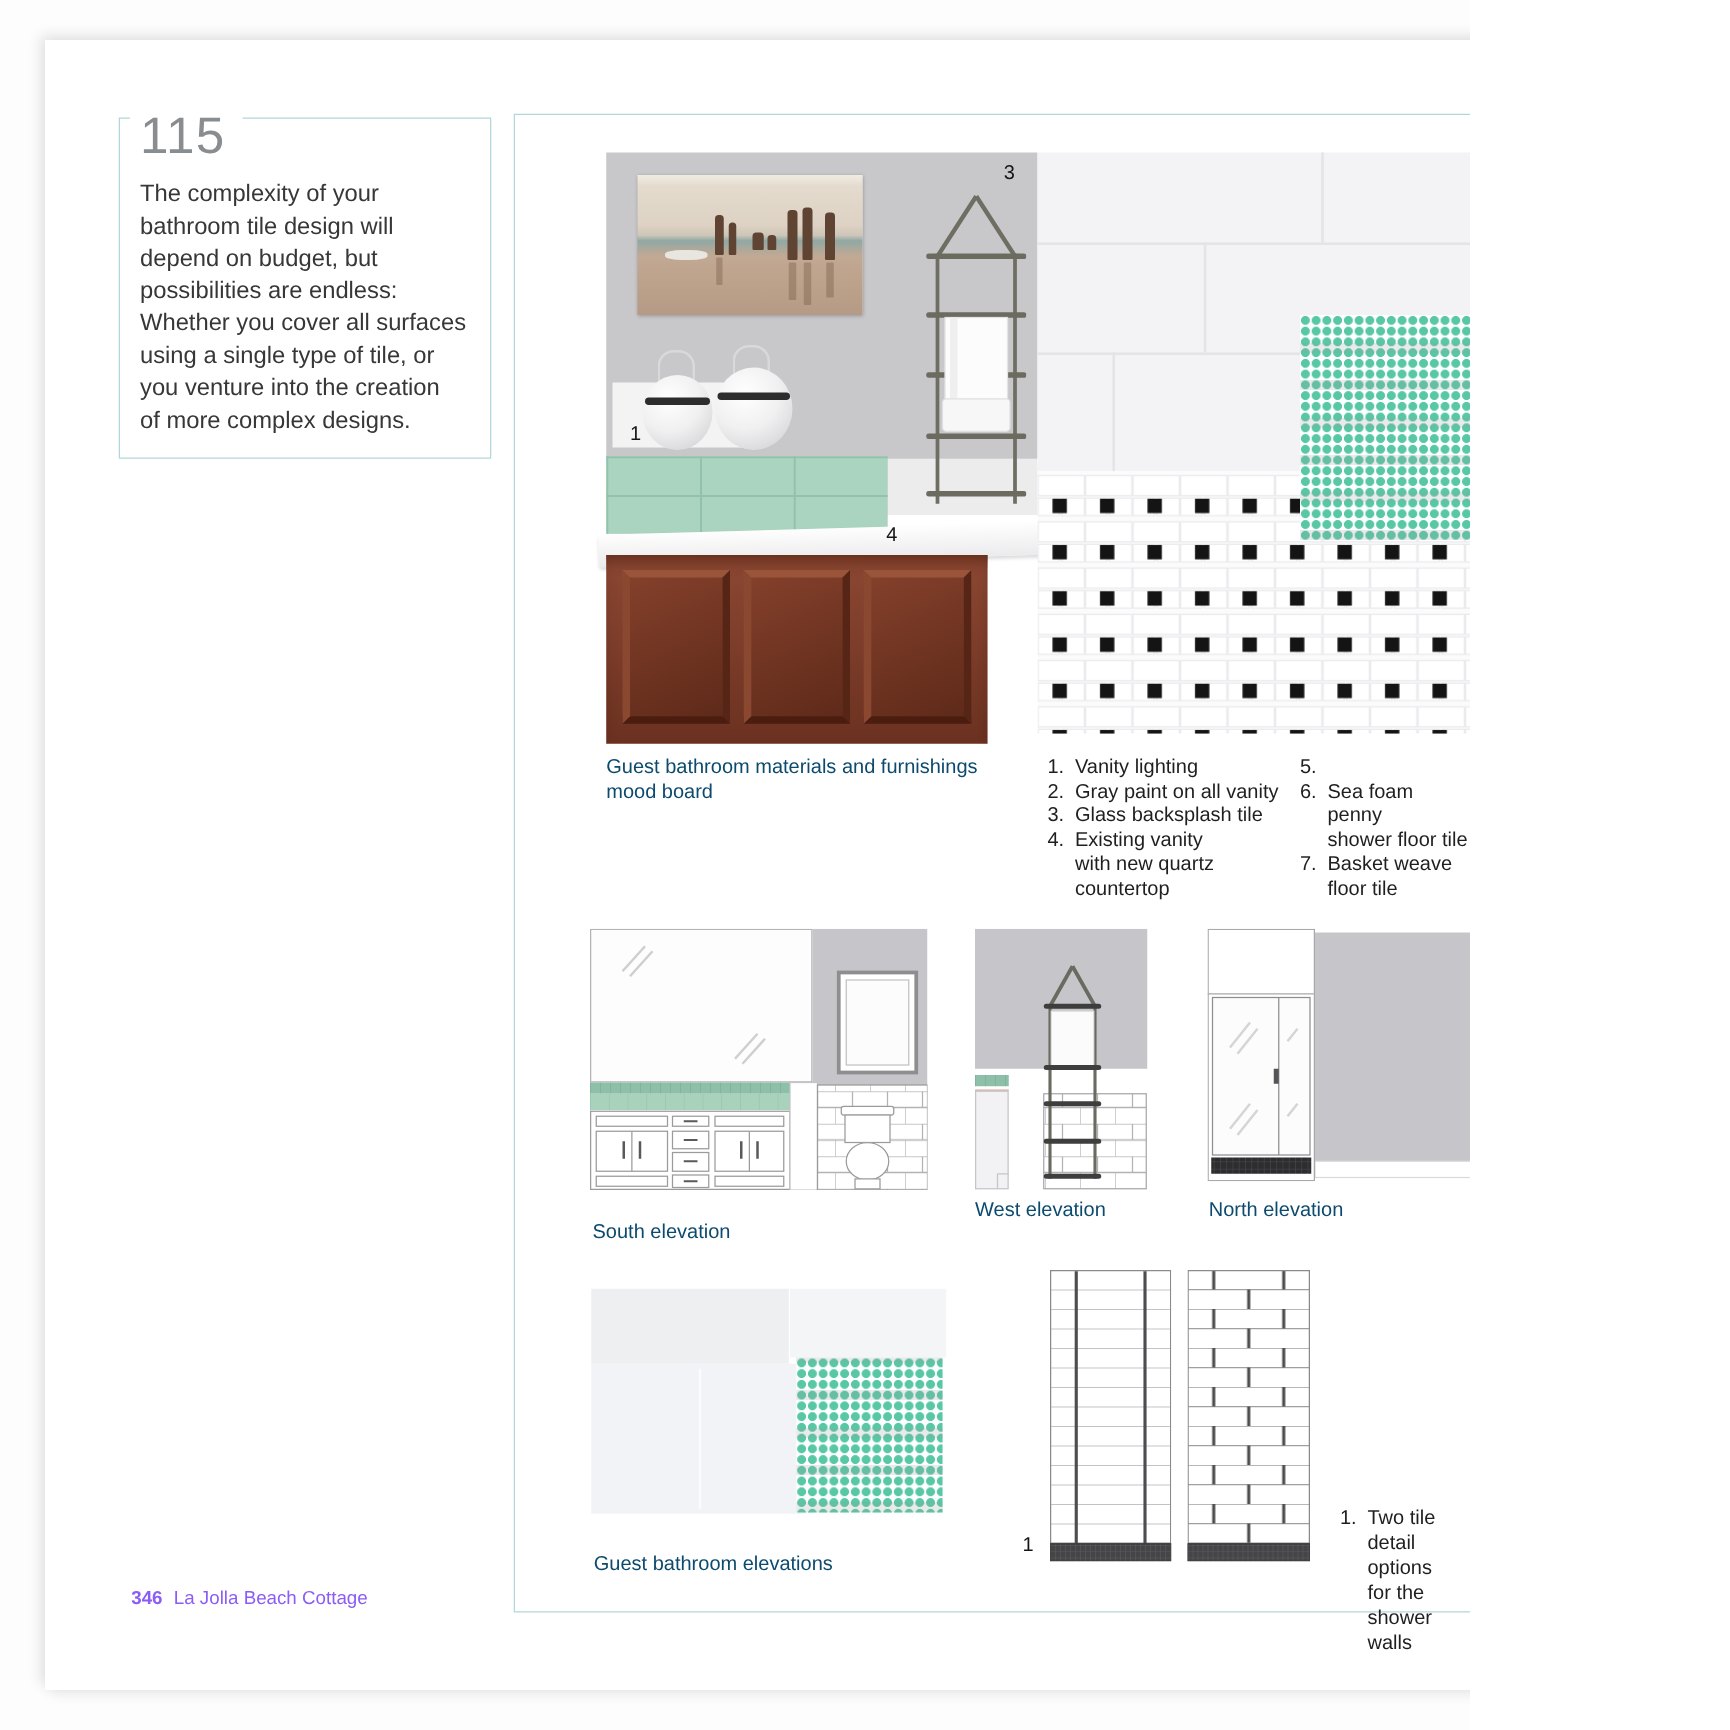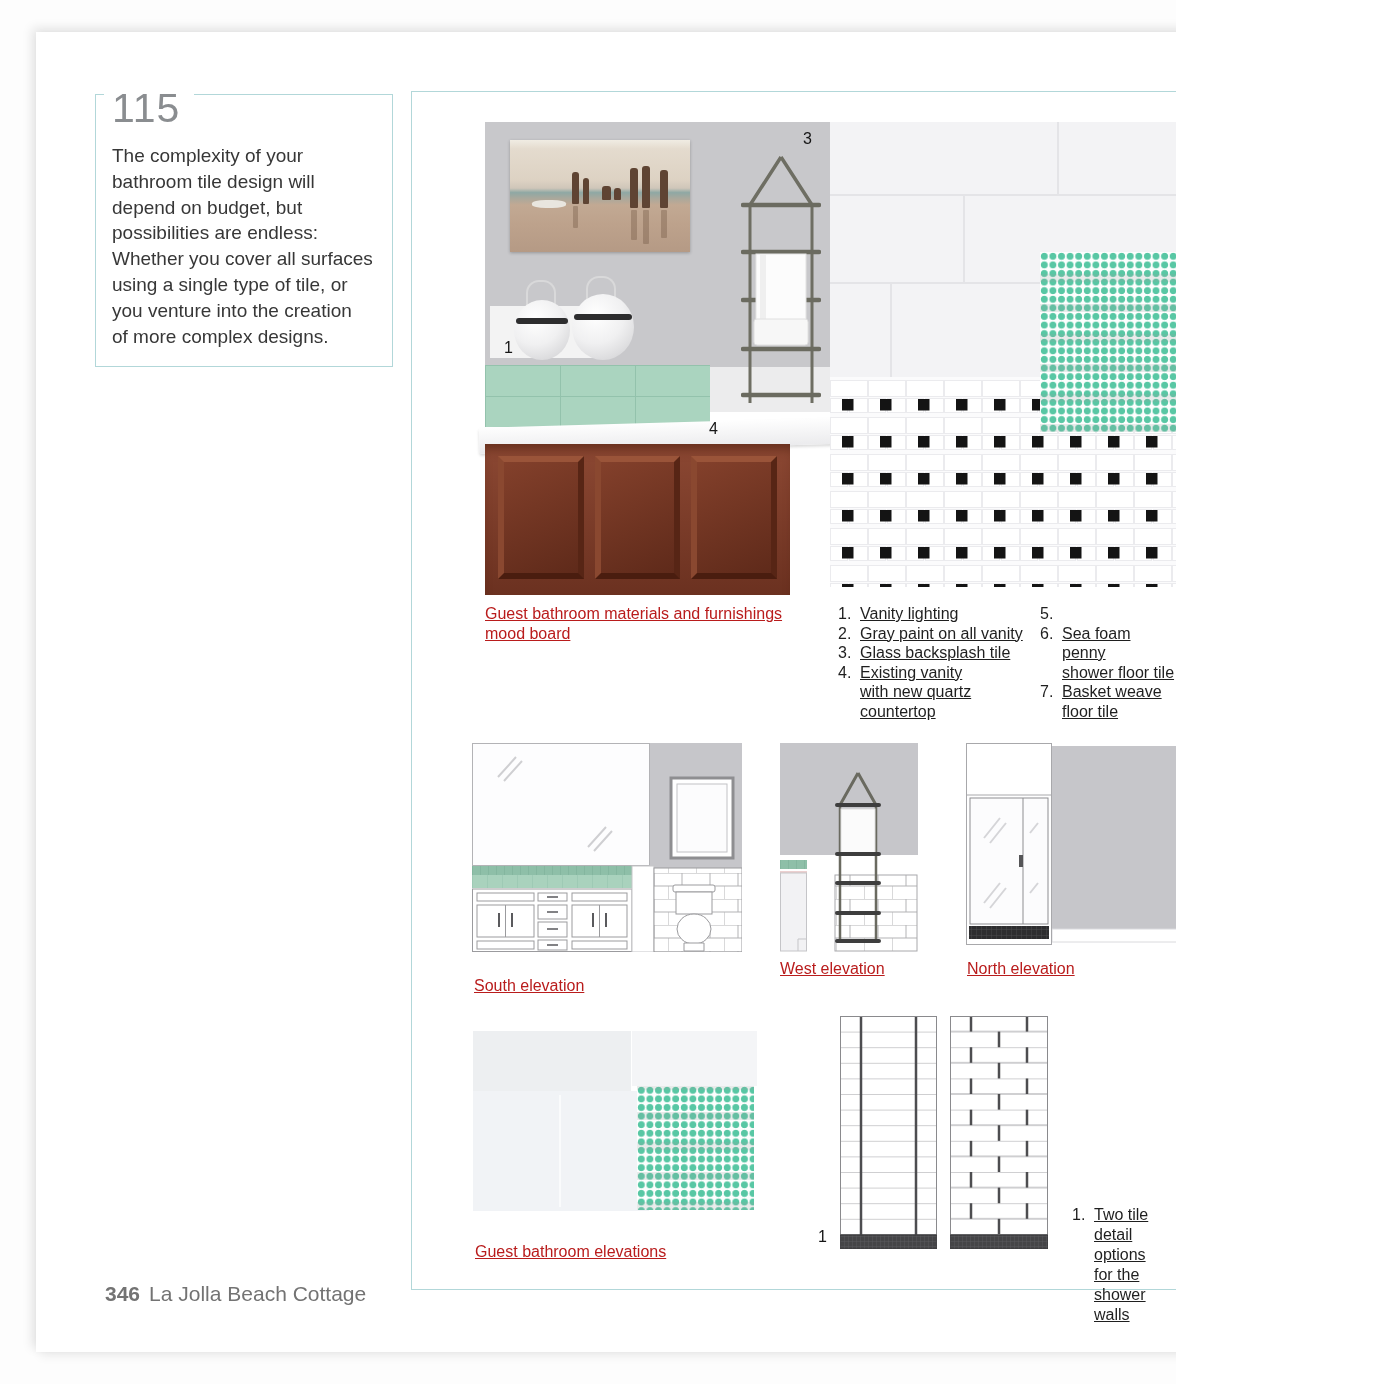--- a/index.html
+++ b/index.html
@@ -47,27 +47,27 @@
          border:6px solid;border-color:#9a5439 #572515 #4a1d0f #8a4830;}
   .plank{position:absolute;left:345px;top:0;width:385px;height:255px;background:#f3f3f5;}
   .joint{position:absolute;background:#e4e4e7;}
   .penny{background-color:#e7f3ee;
      background-image:repeating-linear-gradient(0deg,rgba(150,158,156,0.20) 0 8px,rgba(255,255,255,0) 8px 30px),
        radial-gradient(circle at 4.3px 4.3px,#58c7a4 3.2px,rgba(255,255,255,0.92) 3.9px);
      background-size:auto,8.6px 8.6px;}
   .penny-mood{position:absolute;left:555px;top:130px;width:175px;height:180px;}
   .marker{position:absolute;font-size:16px;color:#161616;}
   
-  .caption{position:absolute;font-size:16px;line-height:20px;color:#b91c1c;white-space:pre-line;text-decoration:underline;}
+  .caption{position:absolute;font-size:16px;line-height:20px;color:#0c4a6e;white-space:pre-line;}
   .legend-col{position:absolute;display:flex;flex-direction:column;}
   .legend-item{display:flex;font-size:16px;line-height:19.5px;color:#1f1f1f;}
   .legend-num{width:22px;flex:none;}
-  .legend-text{white-space:pre-line;text-decoration:underline;}
+  .legend-text{white-space:pre-line;}
   .note{position:absolute;display:flex;font-size:16px;line-height:20px;color:#1f1f1f;}
-  .footer{position:absolute;left:105px;top:1270px;font-size:21px;color:#737373;margin-top:12px;}
+  .footer{position:absolute;left:105px;top:1270px;font-size:15px;color:#8b5cf6;}
   .footer b{margin-right:9px;}
   .swatch{position:absolute;}
   svg{display:block;}
 </style>
 </head>
 <body>
 
 <div class="canvas">
   <div class="sheet"></div>
 

